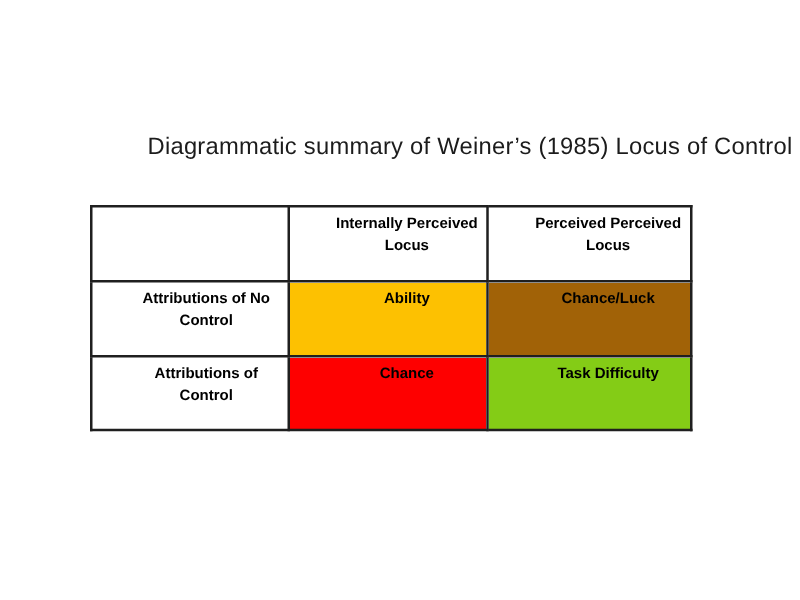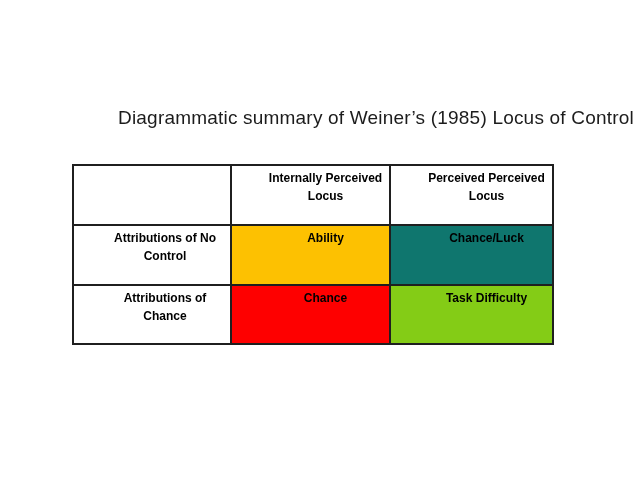--- a/index.html
+++ b/index.html
@@ -86,24 +86,24 @@
       <td class="corner"></td>
       <td class="hdr">Internally Perceived
 Locus</td>
       <td class="hdr">Perceived Perceived
 Locus</td>
     </tr>
     <tr class="body-row-1">
       <td class="rowlabel">Attributions of No
 Control</td>
       <td class="cell" style="background-color: rgb(253, 193, 1);">Ability</td>
-      <td class="cell" style="background-color: #0f766e;">Chance/Luck</td>
+      <td class="cell" style="background-color: #a16207;">Chance/Luck</td>
     </tr>
     <tr class="body-row-2">
       <td class="rowlabel">Attributions of
-Chance</td>
+Control</td>
       <td class="cell" style="background-color: rgb(254, 0, 0);">Chance</td>
       <td class="cell" style="background-color: #84cc16;">Task Difficulty</td>
     </tr>
   </tbody>
     </table>
 
 </div>
 
 </body></html>

